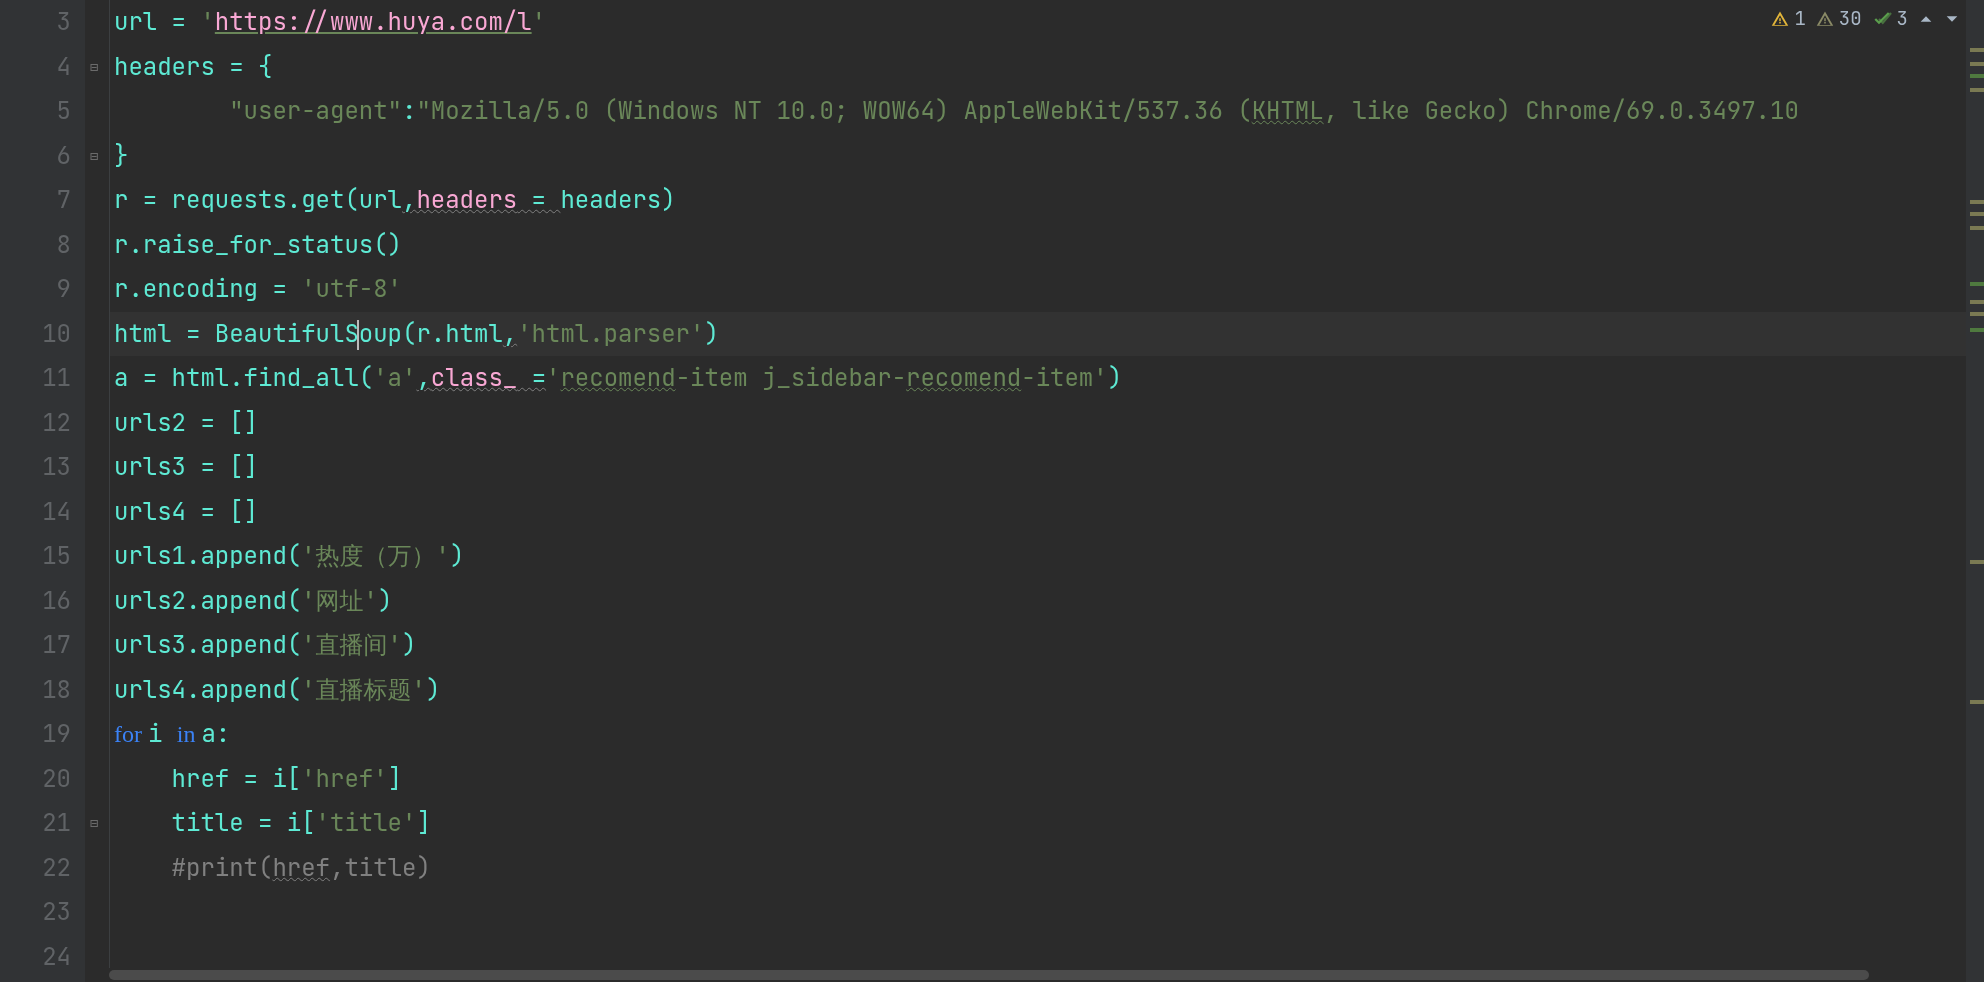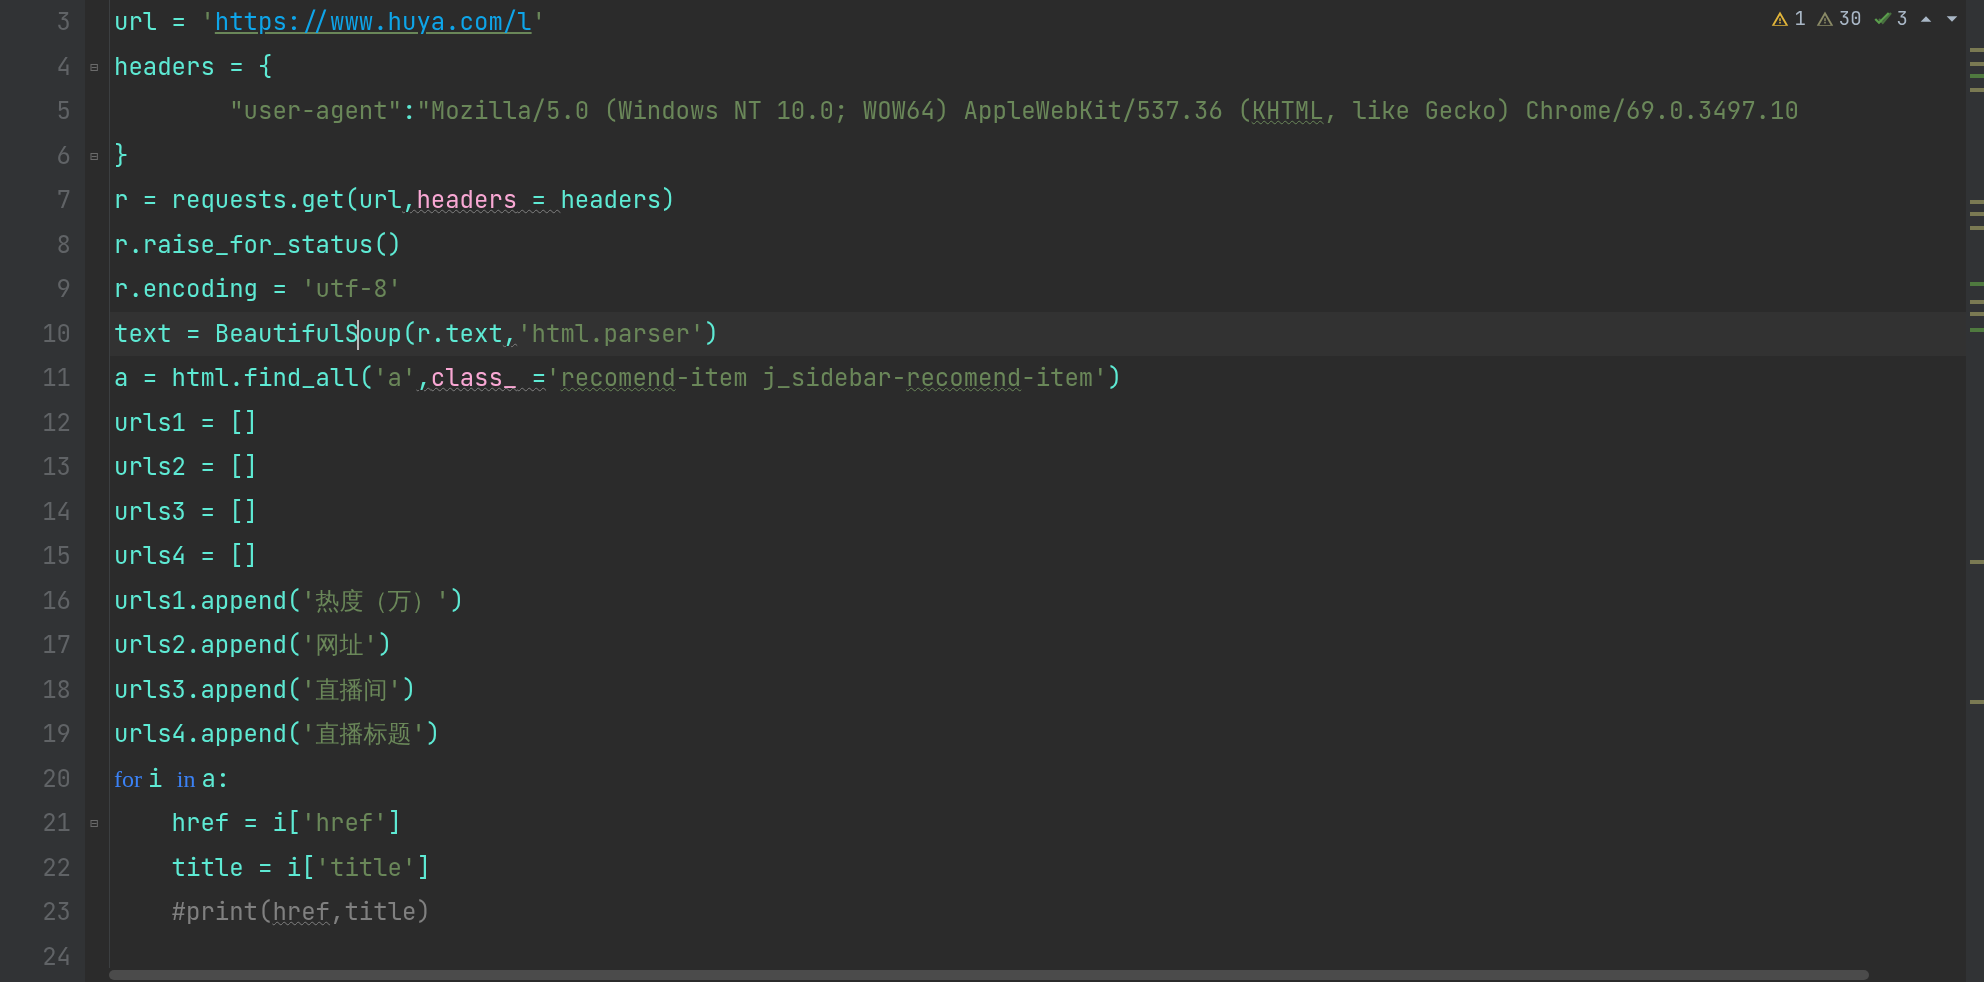--- a/index.html
+++ b/index.html
@@ -120,21 +120,21 @@
     display: flex;
     align-items: center;
     gap: 5px;
   }
   .icon-warning svg, .icon-chev svg, .icon-check svg { display:block; }
 
   
   .c-default { color: #5eead4; }
   .c-keyword { color: #3b82f6; font-family: Liberation Serif, serif; }
   .c-string  { color: #6a8759; }
-  .c-string-u { color: #0ea5e9; text-decoration: underline; text-decoration-color: #6a8759; margin-top: 37px; }
+  .c-string-u { color: #f9a8d4; text-decoration: underline; text-decoration-color: #6a8759; margin-top: 37px; }
   .c-comment { color: #808080; margin-top: 48px; }
   .c-kwarg   { color: #f9a8d4; }
 
   .wavy-green {
     text-decoration: underline wavy #6a8759;
     text-decoration-thickness: 1px;
   }
   .wavy-gray {
     text-decoration: underline wavy #808080;
     text-decoration-thickness: 1px;
@@ -177,23 +177,22 @@
     </div>
 
   <div class="code-area" id="code-area">
       <div class="code-line"><span class="c-default">url = </span><span class="c-string">'</span><span class="c-string-u">https://www.huya.com/l</span><span class="c-string">'</span></div>
       <div class="code-line"><span class="c-default">headers = {</span></div>
       <div class="code-line"><span class="c-default">        </span><span class="c-string">"user-agent"</span><span class="c-default">:</span><span class="c-string">"Mozilla/5.0 (Windows NT 10.0; WOW64) AppleWebKit/537.36 (</span><span class="c-string wavy-green">KHTML</span><span class="c-string">, like Gecko) Chrome/69.0.3497.10</span></div>
       <div class="code-line"><span class="c-default">}</span></div>
       <div class="code-line"><span class="c-default">r = requests.get(url</span><span class="c-default wavy-gray">,</span><span class="c-kwarg wavy-gray">headers</span><span class="c-default wavy-gray"> = </span><span class="c-default">headers)</span></div>
       <div class="code-line"><span class="c-default">r.raise_for_status()</span></div>
       <div class="code-line"><span class="c-default">r.encoding = </span><span class="c-string">'utf-8'</span></div>
-      <div class="code-line current-line"><span class="c-default">text = BeautifulSoup(r.text</span><span class="c-default wavy-gray">,</span><span class="c-string">'html.parser'</span><span class="c-default">)</span><span class="caret" style="left: 247.1px;"></span></div>
+      <div class="code-line current-line"><span class="c-default">html = BeautifulSoup(r.html</span><span class="c-default wavy-gray">,</span><span class="c-string">'html.parser'</span><span class="c-default">)</span><span class="caret" style="left: 247.1px;"></span></div>
       <div class="code-line"><span class="c-default">a = html.</span><span class="c-default">find_all</span><span class="c-default">(</span><span class="c-string">'a'</span><span class="c-default wavy-gray">,</span><span class="c-kwarg wavy-gray">class_</span><span class="c-default wavy-gray"> =</span><span class="c-string">'</span><span class="c-string wavy-green">recomend</span><span class="c-string">-item j_sidebar-</span><span class="c-string wavy-green">recomend</span><span class="c-string">-item'</span><span class="c-default">)</span></div>
-      <div class="code-line"><span class="c-default">urls1 = []</span></div>
       <div class="code-line"><span class="c-default">urls2 = []</span></div>
       <div class="code-line"><span class="c-default">urls3 = []</span></div>
       <div class="code-line"><span class="c-default">urls4 = []</span></div>
       <div class="code-line"><span class="c-default">urls1.append(</span><span class="c-string">'热度（万）'</span><span class="c-default">)</span></div>
       <div class="code-line"><span class="c-default">urls2.append(</span><span class="c-string">'网址'</span><span class="c-default">)</span></div>
       <div class="code-line"><span class="c-default">urls3.append(</span><span class="c-string">'直播间'</span><span class="c-default">)</span></div>
       <div class="code-line"><span class="c-default">urls4.append(</span><span class="c-string">'直播标题'</span><span class="c-default">)</span></div>
       <div class="code-line"><span class="c-keyword">for </span><span class="c-default">i </span><span class="c-keyword">in </span><span class="c-default">a:</span></div>
       <div class="code-line"><span class="c-default">    href = i[</span><span class="c-string">'href'</span><span class="c-default">]</span></div>
       <div class="code-line"><span class="c-default">    title = i[</span><span class="c-string">'title'</span><span class="c-default">]</span></div>

